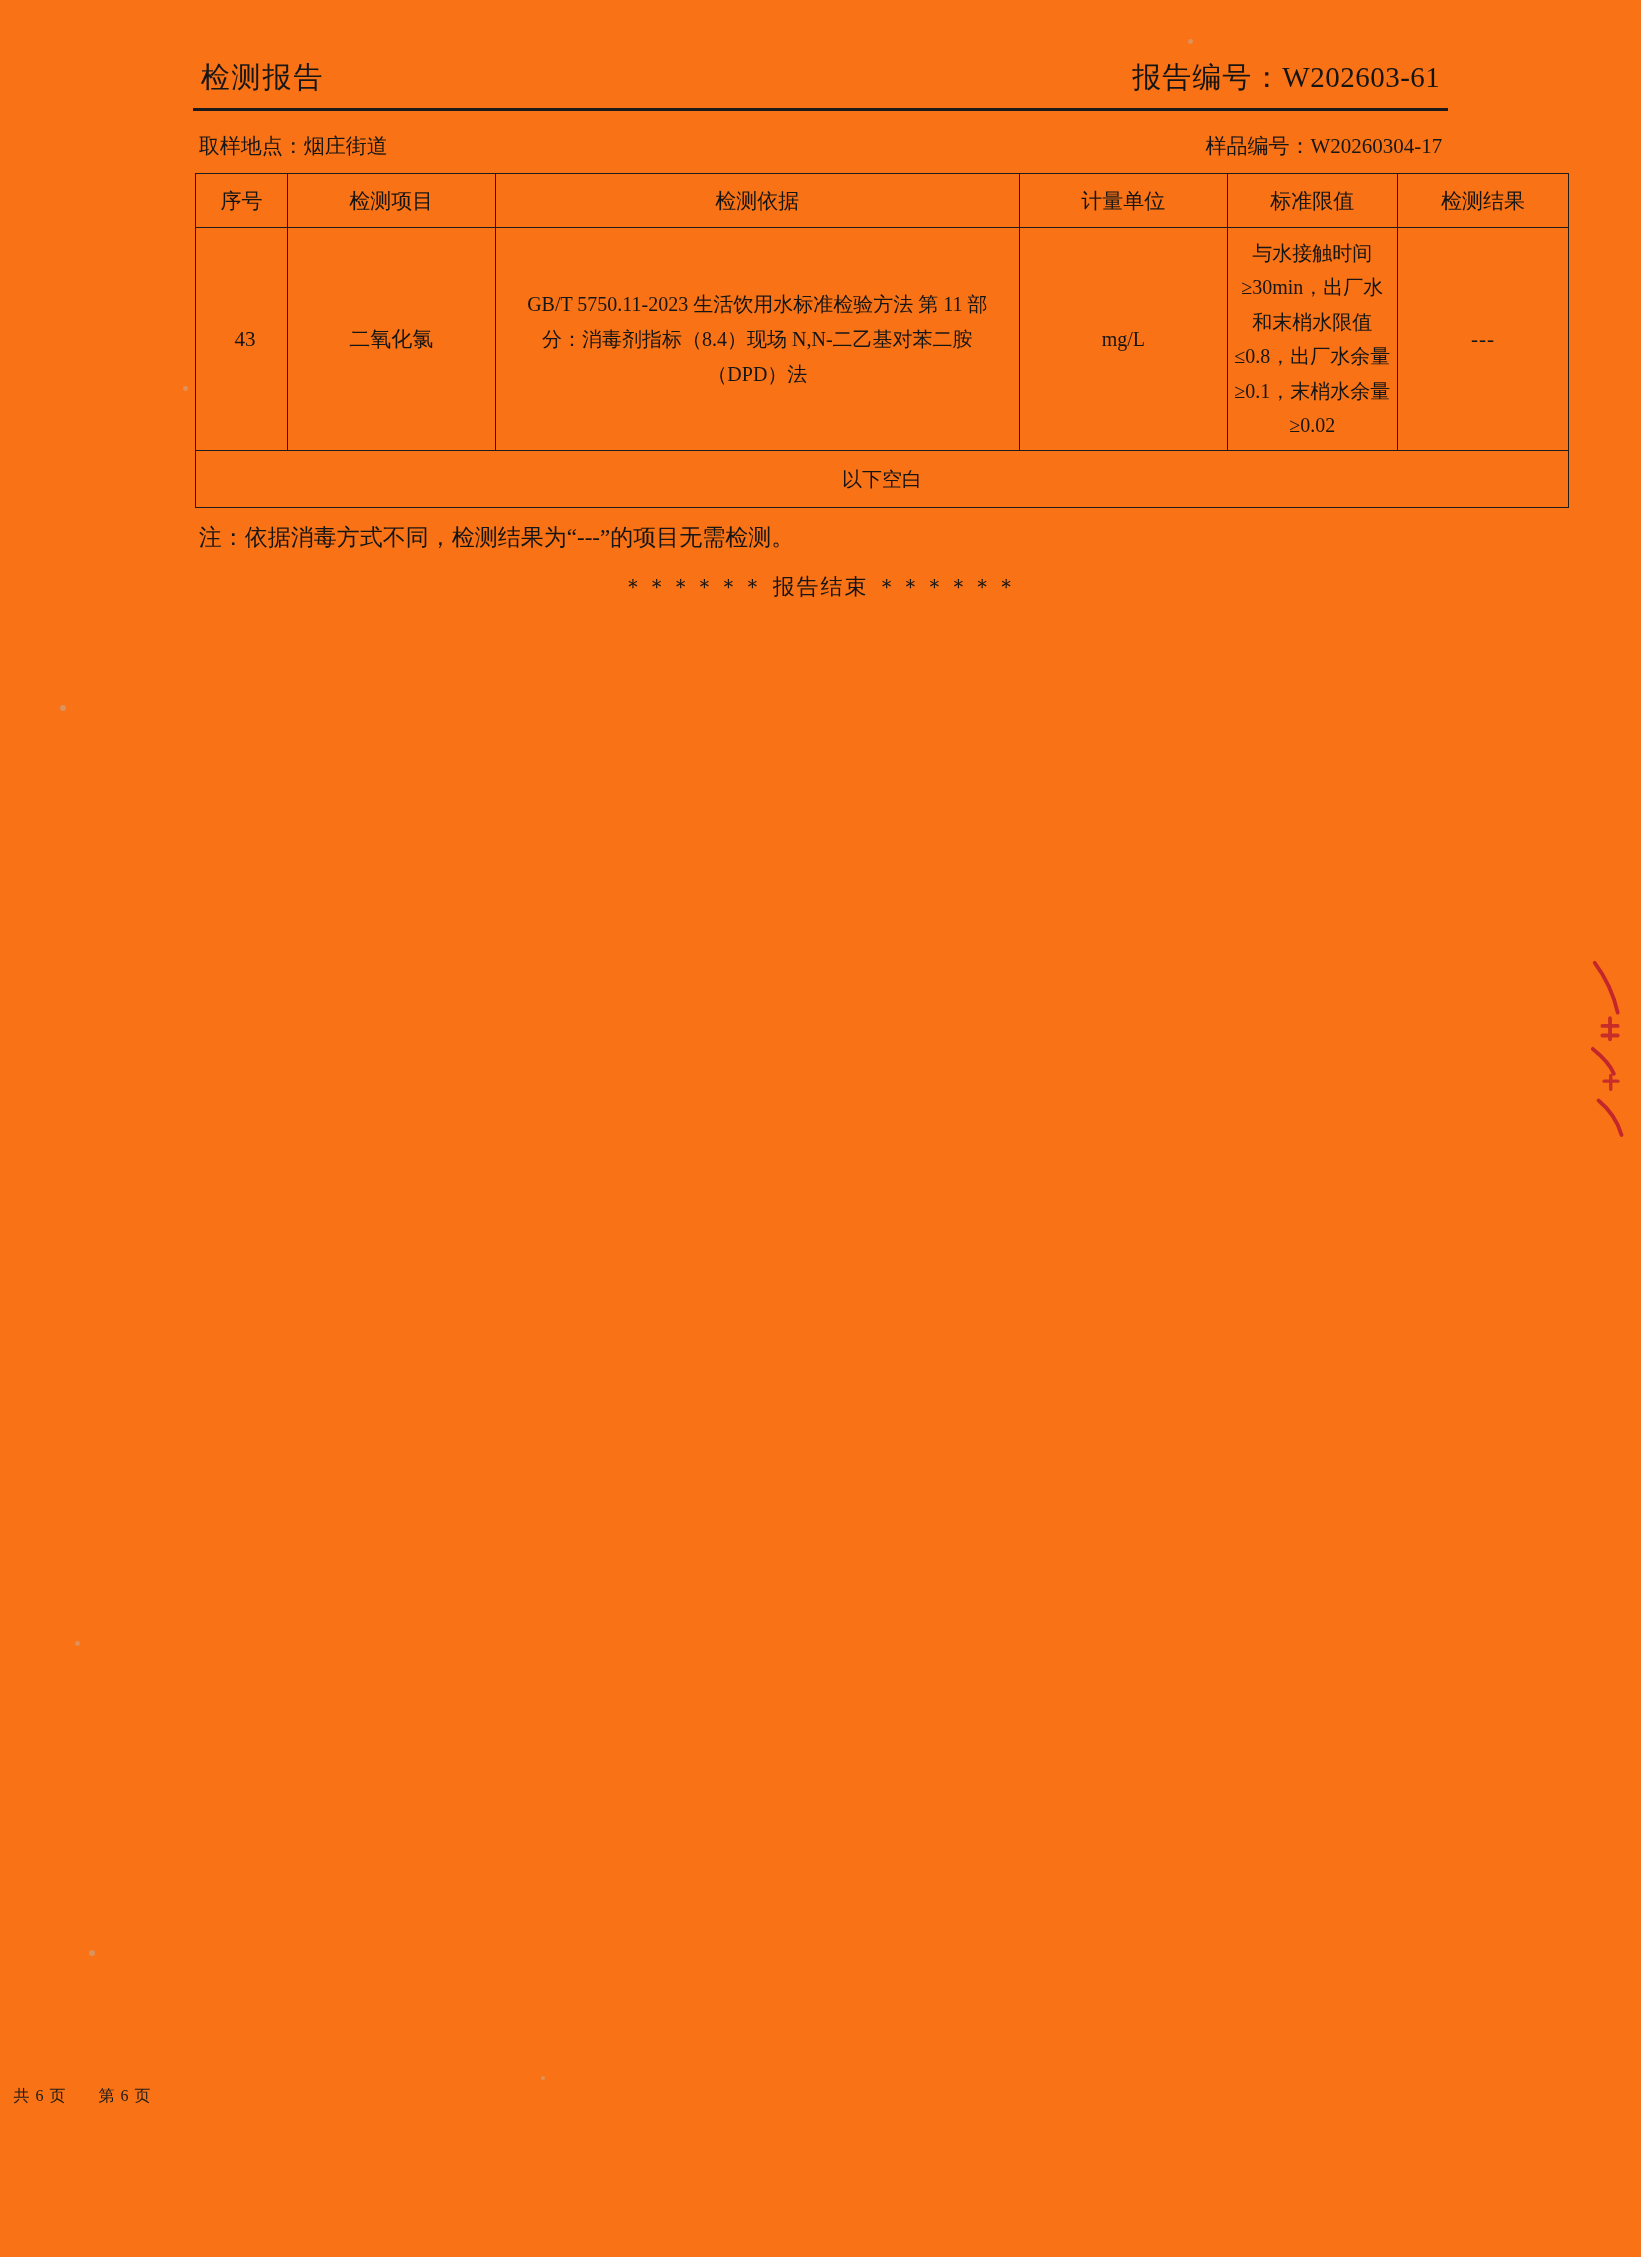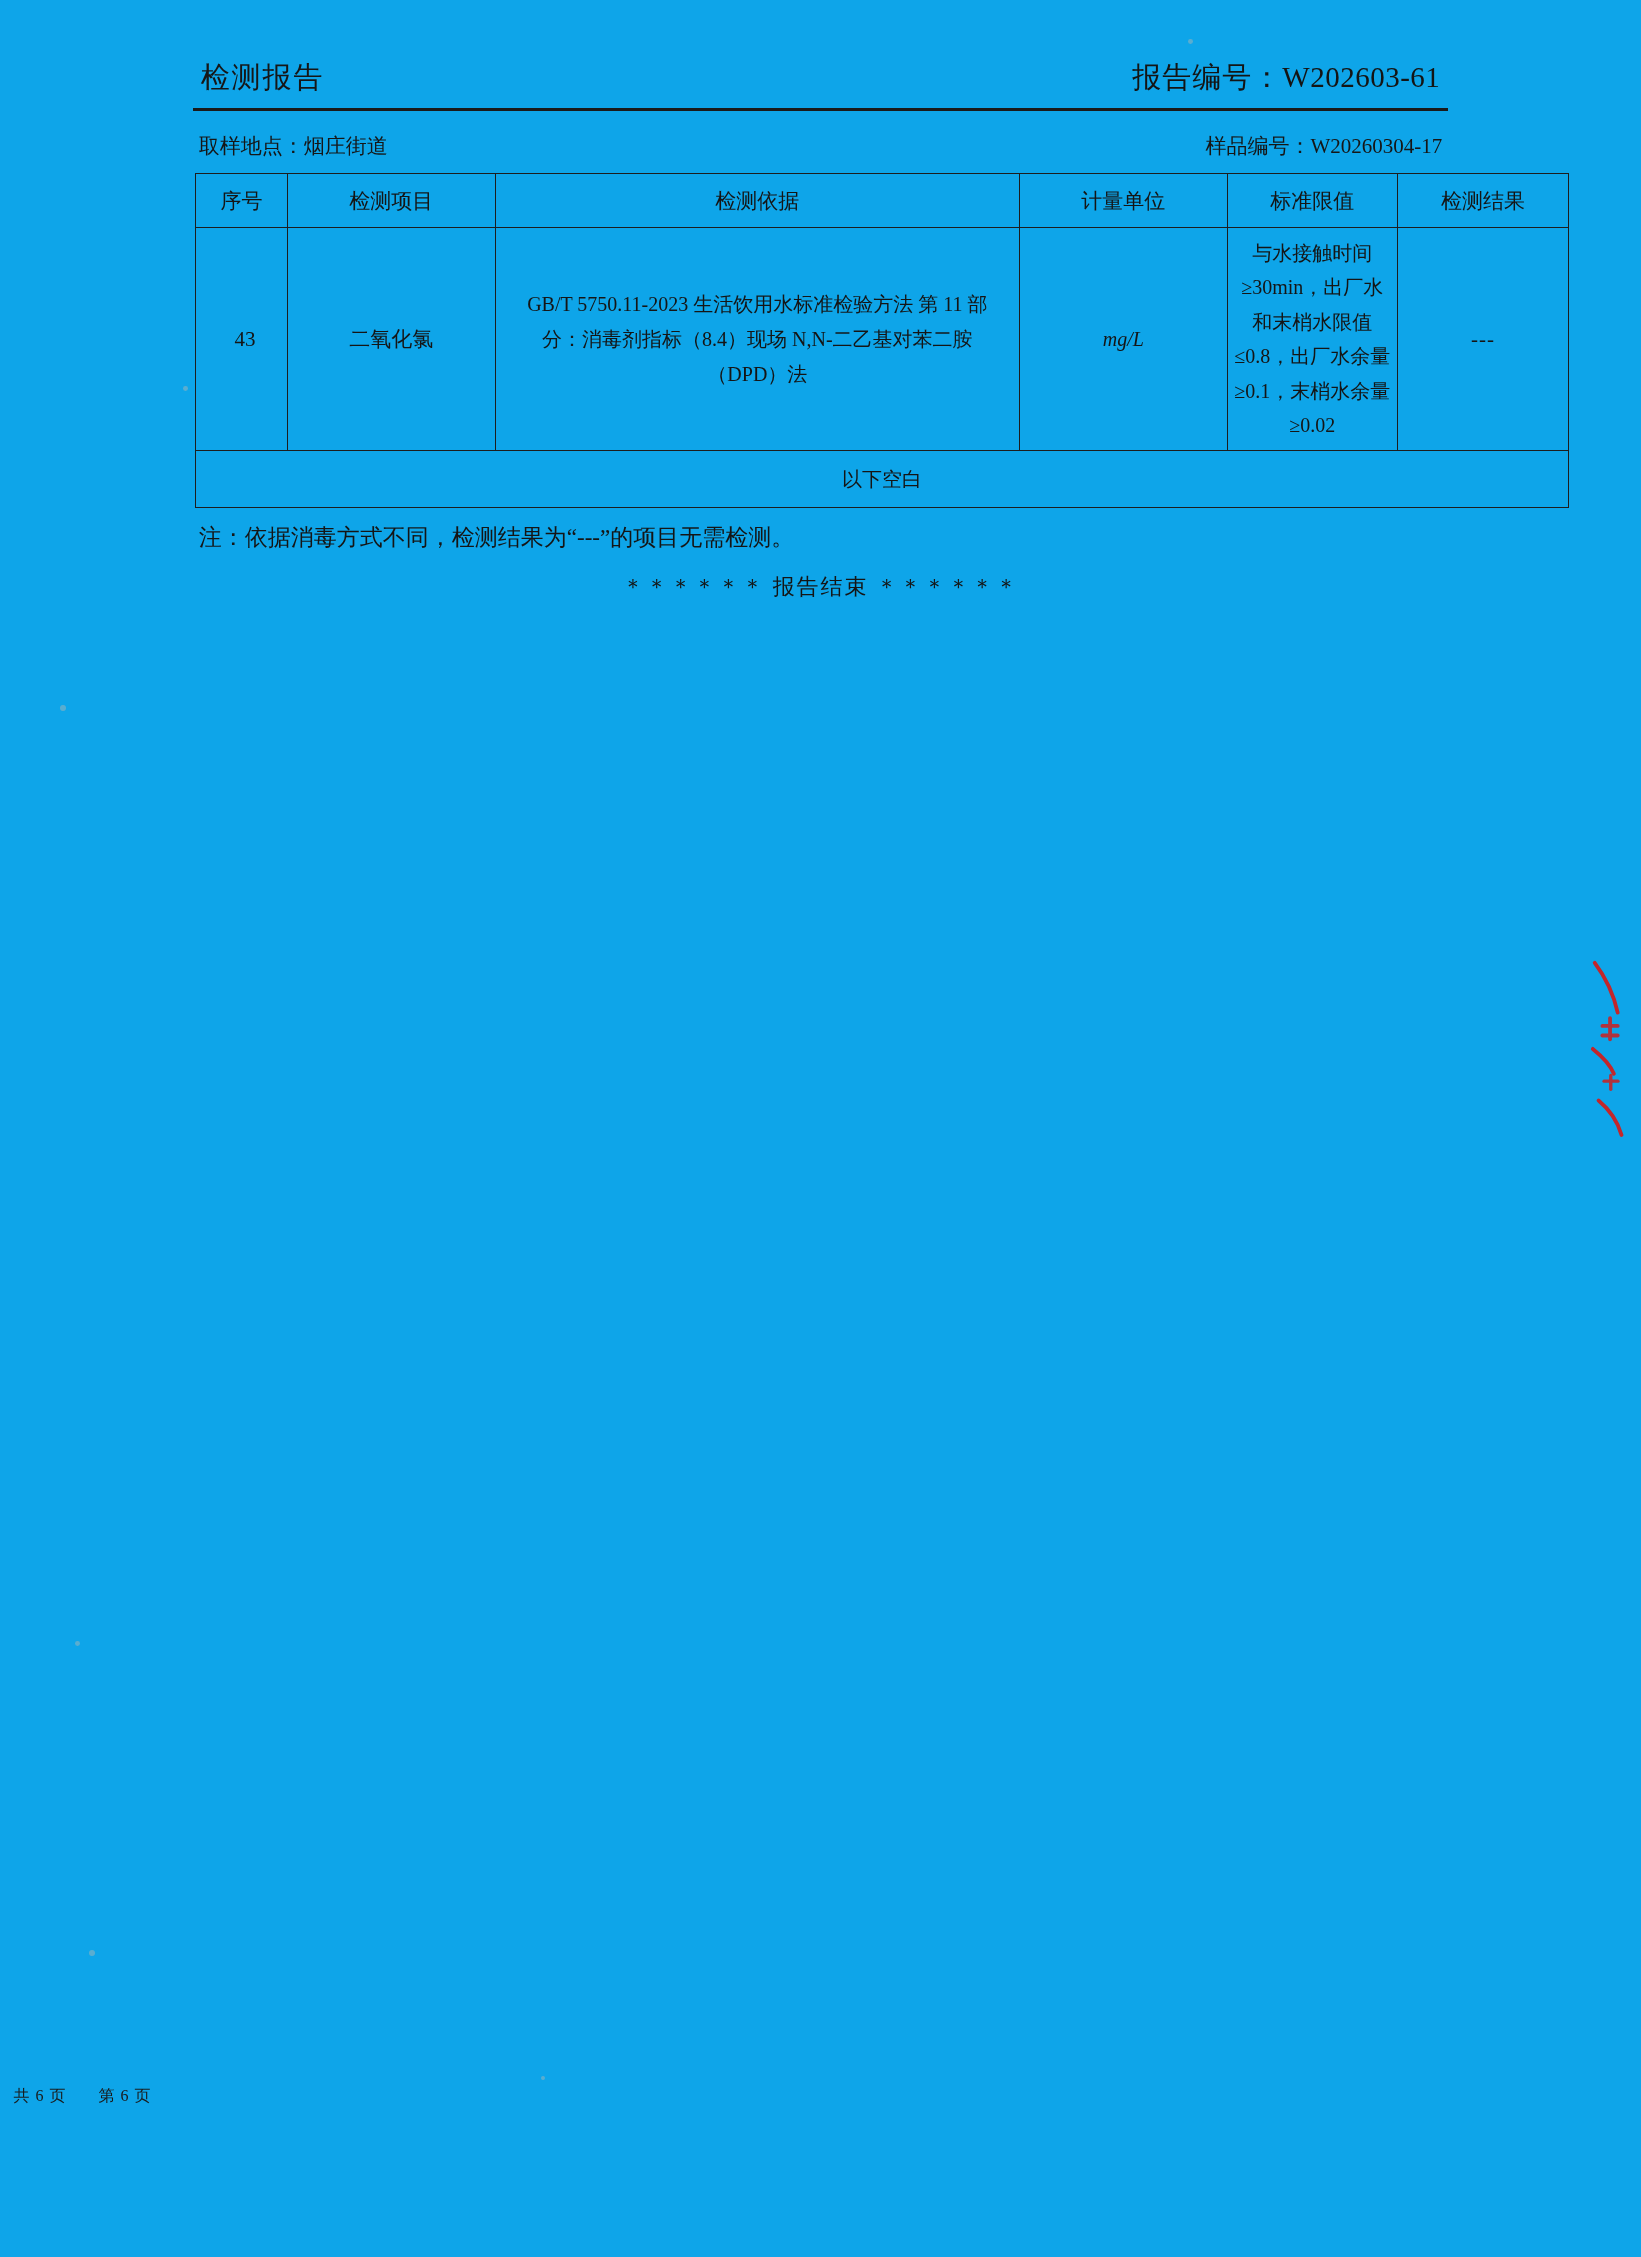--- a/index.html
+++ b/index.html
@@ -13,21 +13,21 @@
     position: relative;
     font-family: "Liberation Serif", "DejaVu Serif", serif;
     color: #111;
     overflow: hidden;
   }
 
   
   .page {
     position: absolute;
     inset: 0;
-    background: #0ea5e9;
+    background: #f97316;
   }
 
   .sheet {
     position: absolute;
     left: 193px;
     top: 58px;
     width: 1255px;
   }
 
   
@@ -97,21 +97,21 @@
   .col-result  { width: 135px; }
 
   td.cell-no      { font-size: 21px; padding-left: 8px; }
   td.cell-item    { font-size: 21px; }
   td.cell-basis {
     font-size: 20px;
     text-align: left;
     line-height: 1.75;
     padding: 9.7px 13.5px;
   }
-  td.cell-unit    { font-size: 20px; font-style: italic; }
+  td.cell-unit    { font-size: 20px; }
   td.cell-limit {
     font-size: 20px;
     line-height: 1.72;
     padding: 7.7px 5.8px;
   }
   td.cell-result  { font-size: 21px; letter-spacing: 1px; }
 
   td.blank-row {
     text-align: left;
     font-size: 20px;

